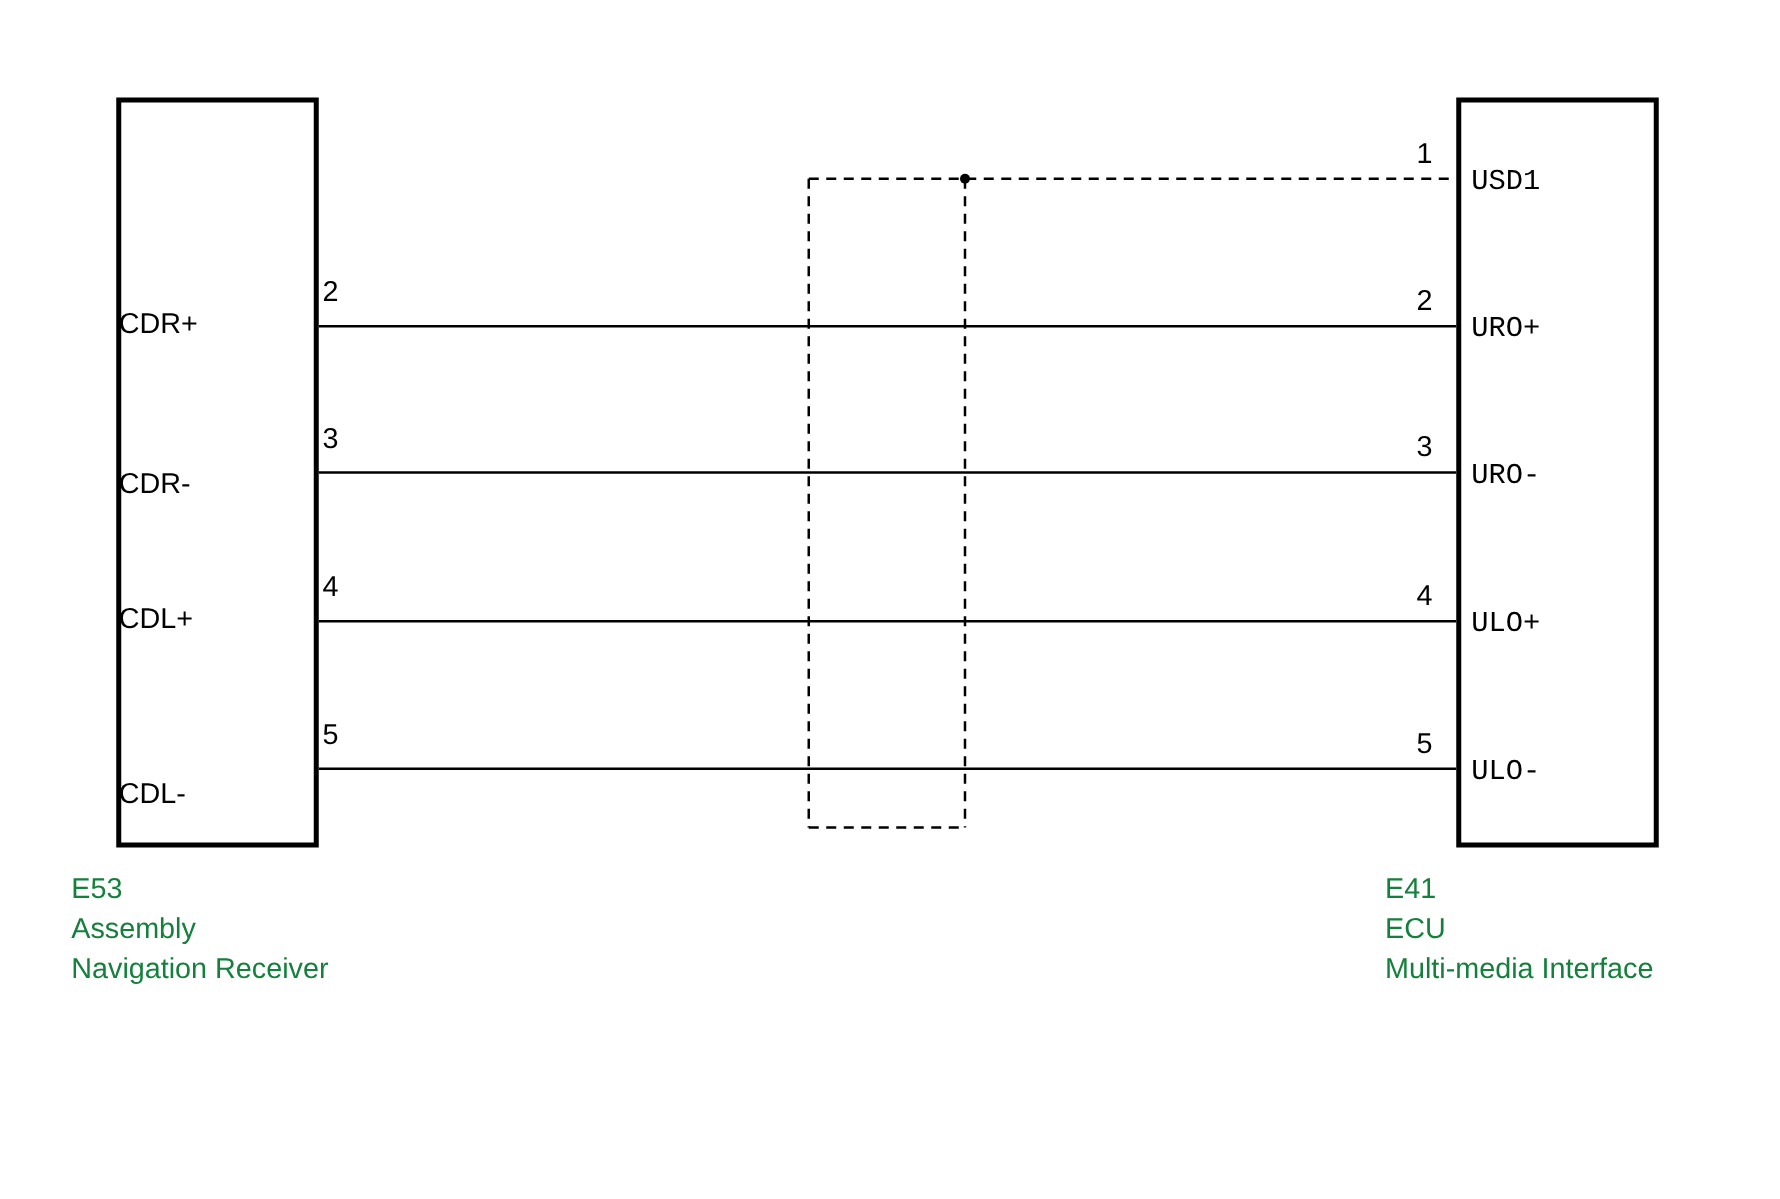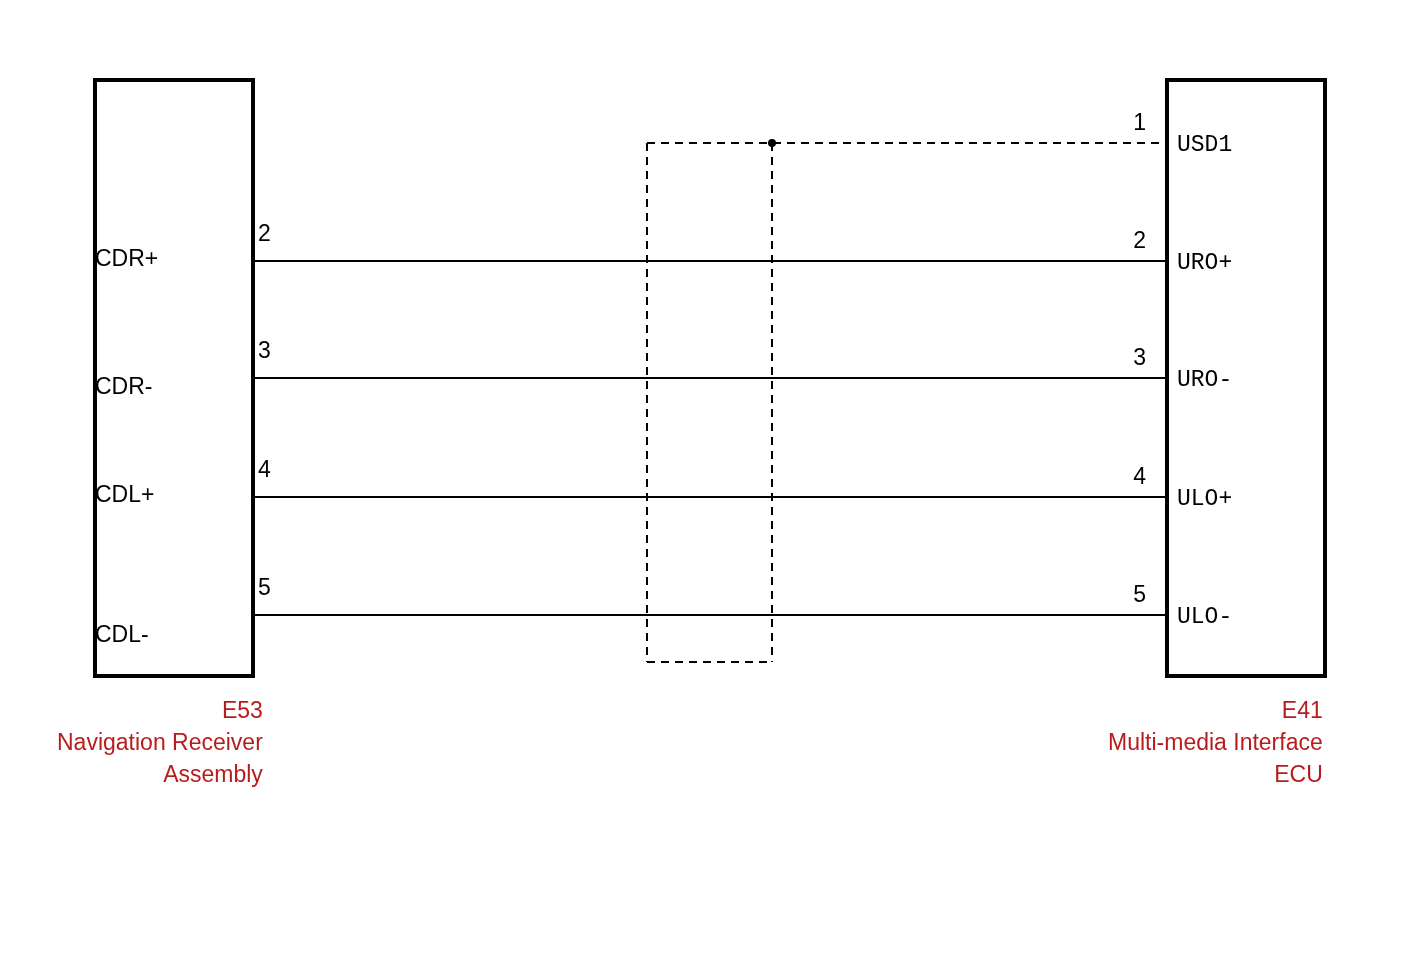--- a/index.html
+++ b/index.html
@@ -32,22 +32,21 @@
   .pin-label-left  { left: 95px;  width: 148px; }
   .pin-label-right { left: 1177px; text-align: left; font-family: Liberation Mono, monospace; }
   .pin-num-left    { left: 258px; text-align: left; }
   .pin-num-right   { left: 1046px; width: 100px; text-align: right; }
   .shield-label    { left: 611px; width: 200px; text-align: center; top: 678px; }
   .caption {
     position: absolute;
     font-size: 23px;
     line-height: 32px;
     white-space: nowrap;
-    color: #b91c1c;
-    text-align: right;
+    color: #15803d;
   }
   .caption-left  { left: 57px;   top: 694px; }
   .caption-right { left: 1108px; top: 694px; }
 </style>
 </head>
 <body>
 
 <div class="canvas">
 
   <svg class="diagram-svg" width="1424" height="959" viewBox="0 0 1424 959">
@@ -87,23 +86,23 @@
 
   <div class="lbl pin-label-right" style="top:131px">USD1</div>
   <div class="lbl pin-label-right" style="top:249px">URO+</div>
   <div class="lbl pin-label-right" style="top:366px">URO-</div>
   <div class="lbl pin-label-right" style="top:485px">ULO+</div>
   <div class="lbl pin-label-right" style="top:603px">ULO-</div>
 
 
   <div class="caption caption-left">
     <div>E53</div>
+    <div>Assembly</div>
     <div>Navigation Receiver</div>
-    <div>Assembly</div>
   </div>
 
   <div class="caption caption-right">
     <div>E41</div>
+    <div>ECU</div>
     <div>Multi-media Interface</div>
-    <div>ECU</div>
   </div>
 
 </div>
 
 </body></html>

